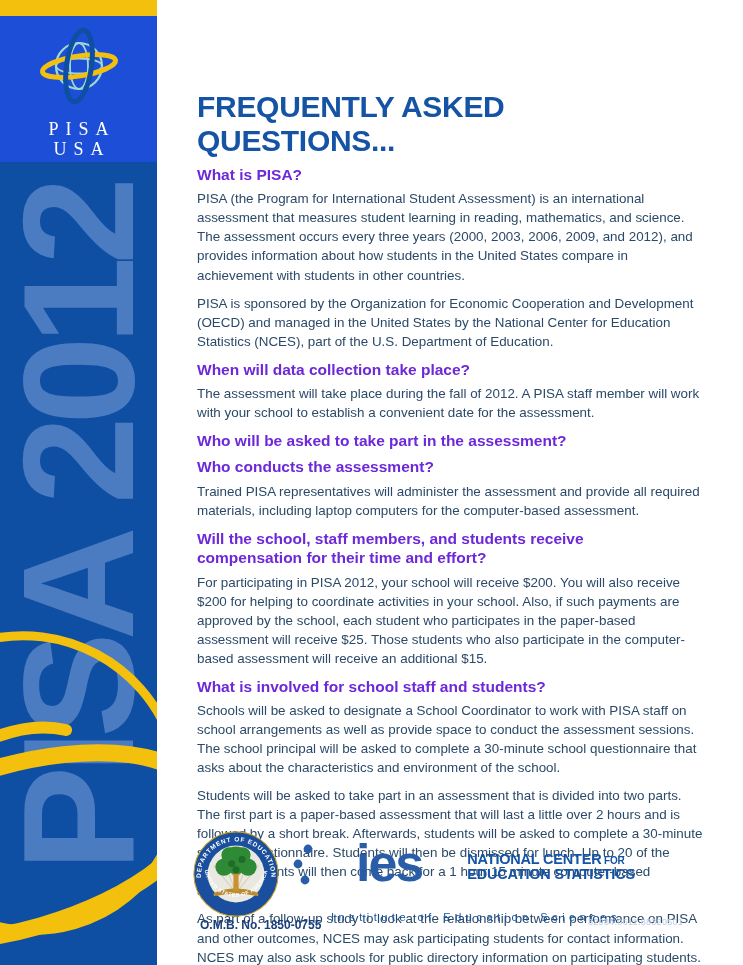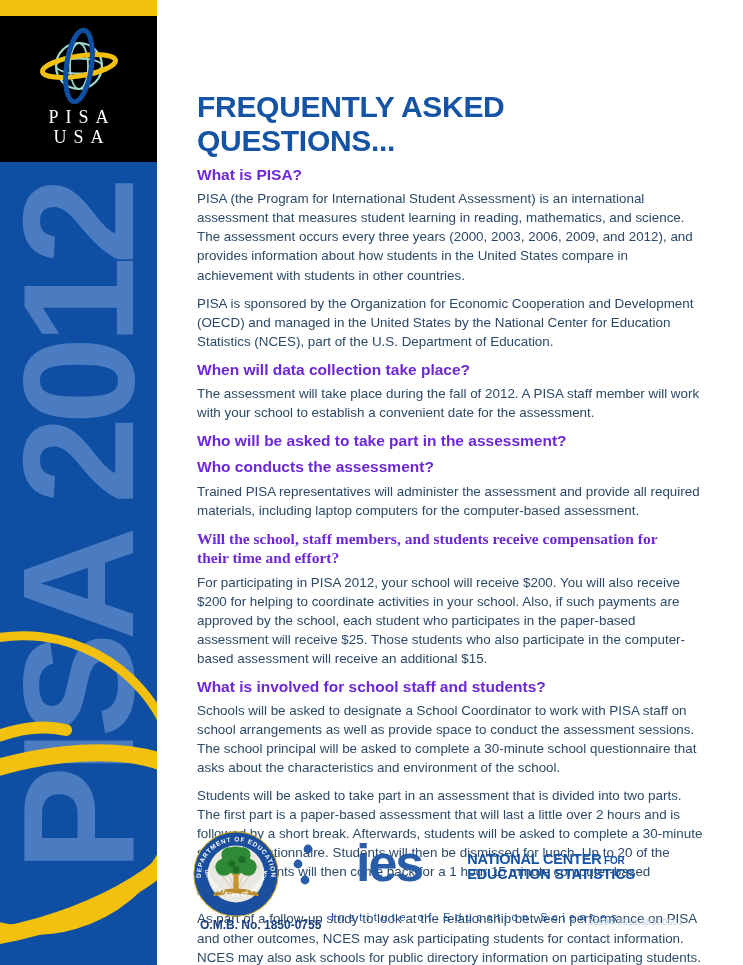--- a/index.html
+++ b/index.html
@@ -2,22 +2,22 @@
 <html><head>
 <meta charset="utf-8">
 <style>
   html,body{margin:0;padding:0;background:#fff;}
   .page{position:relative;width:743px;height:965px;background:#ffffff;overflow:hidden;
         font-family:"Liberation Sans",sans-serif;}
 
   
   .band{position:absolute;left:0;top:0;width:157px;height:965px;background:#0f4fa3;overflow:hidden;}
   .band-top-bar{position:absolute;left:0;top:0;width:157px;height:16px;background:#f2c00d;}
-  .teal-block{position:absolute;left:0;top:16px;width:157px;height:146px;background:#000000;
-              display:flex;flex-direction:column;align-items:center;justify-content:flex-start;}
+  .teal-block{position:absolute;left:0;top:16px;width:157px;height:146px;background:#1d4ed8;
+              display:flex;flex-direction:column;align-items:center;justify-content:flex-start;gap:12px;}
   .globe{margin-top:6px;}
   .pisa-usa{color:#ffffff;font-family:"Liberation Serif",serif;text-align:center;
             font-size:18px;letter-spacing:7px;line-height:1.1;margin-top:-6px;text-indent:7px;}
   .vertical-text{position:absolute;left:-302px;top:448px;width:760px;height:160px;
                  transform:rotate(-90deg);text-align:center;white-space:nowrap;
                  font-size:158px;font-weight:bold;letter-spacing:-8px;line-height:160px;
                  color:#4b7cc1;font-family:"Liberation Sans",sans-serif;}
   .swoosh{position:absolute;left:0;bottom:0;}
 
   
@@ -85,21 +85,21 @@
     <p>PISA is sponsored by the Organization for Economic Cooperation and Development (OECD) and managed in the United States by the National Center for Education Statistics (NCES), part of the U.S. Department of Education.</p>
 
     <h2 class="sec-h">When will data collection take place?</h2>
     <p>The assessment will take place during the fall of 2012. A PISA staff member will work with your school to establish a convenient date for the assessment.</p>
 
     <h2 class="sec-h">Who will be asked to take part in the assessment?</h2>
 
     <h2 class="sec-h">Who conducts the assessment?</h2>
     <p>Trained PISA representatives will administer the assessment and provide all required materials, including laptop computers for the computer-based assessment.</p>
 
-    <h2 class="sec-h" style="max-width:470px;font-family:Liberation Serif, serif;">Will the school, staff members, and students receive compensation for their time and effort?</h2>
+    <h2 class="sec-h" style="max-width:470px;">Will the school, staff members, and students receive compensation for their time and effort?</h2>
     <p>For participating in PISA 2012, your school will receive $200. You will also receive $200 for helping to coordinate activities in your school. Also, if such payments are approved by the school, each student who participates in the paper-based assessment will receive $25. Those students who also participate in the computer-based assessment will receive an additional $15.</p>
 
     <h2 class="sec-h">What is involved for school staff and students?</h2>
     <p>Schools will be asked to designate a School Coordinator to work with PISA staff on school arrangements as well as provide space to conduct the assessment sessions. The school principal will be asked to complete a 30-minute school questionnaire that asks about the characteristics and environment of the school.</p>
     <p>Students will be asked to take part in an assessment that is divided into two parts. The first part is a paper-based assessment that will last a little over 2 hours and is followed by a short break. Afterwards, students will be asked to complete a 30-minute student questionnaire. Students will then be dismissed for lunch. Up to 20 of the original students will then come back for a 1 hour 15 minute computer-based assessment.</p>
     <p>As part of a follow-up study to look at the relationship between performance on PISA and other outcomes, NCES may ask participating students for contact information. NCES may also ask schools for public directory information on participating students.</p>
   </div>
 
   <div class="footer">
 

